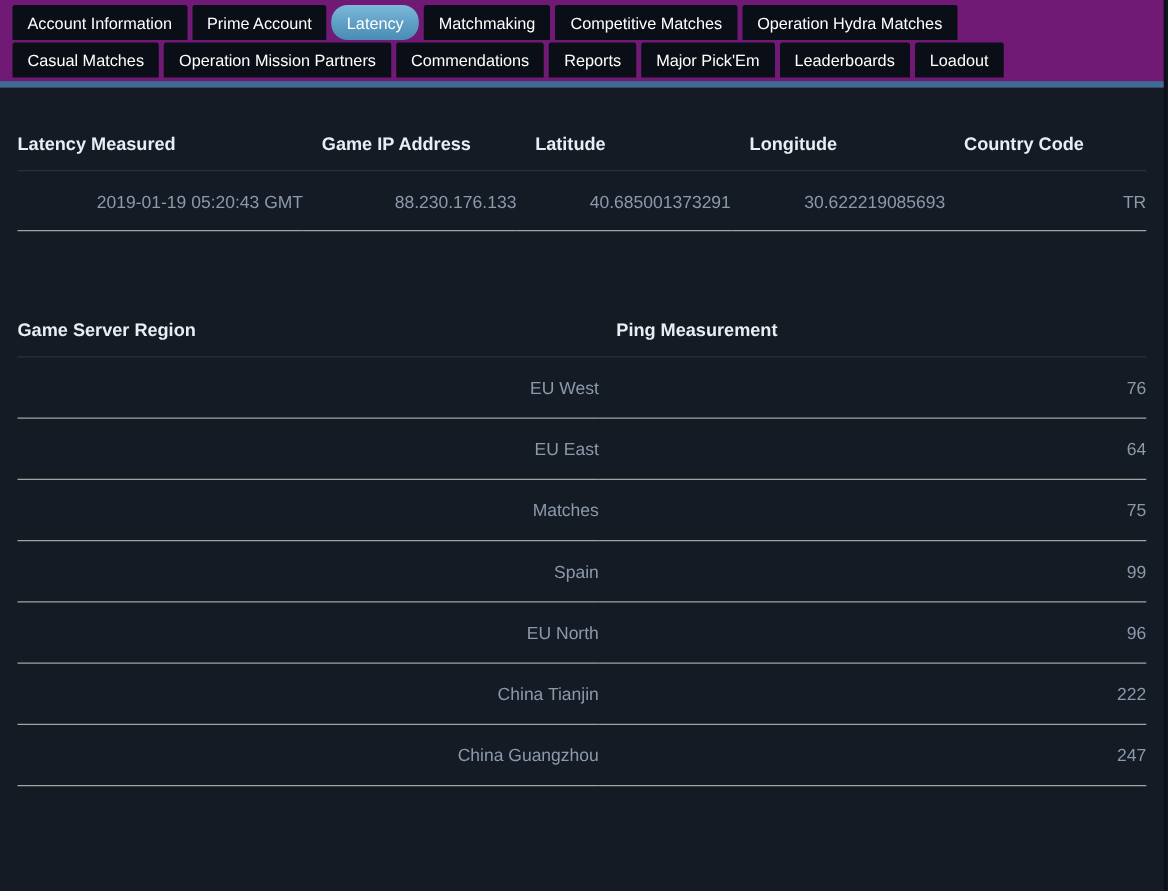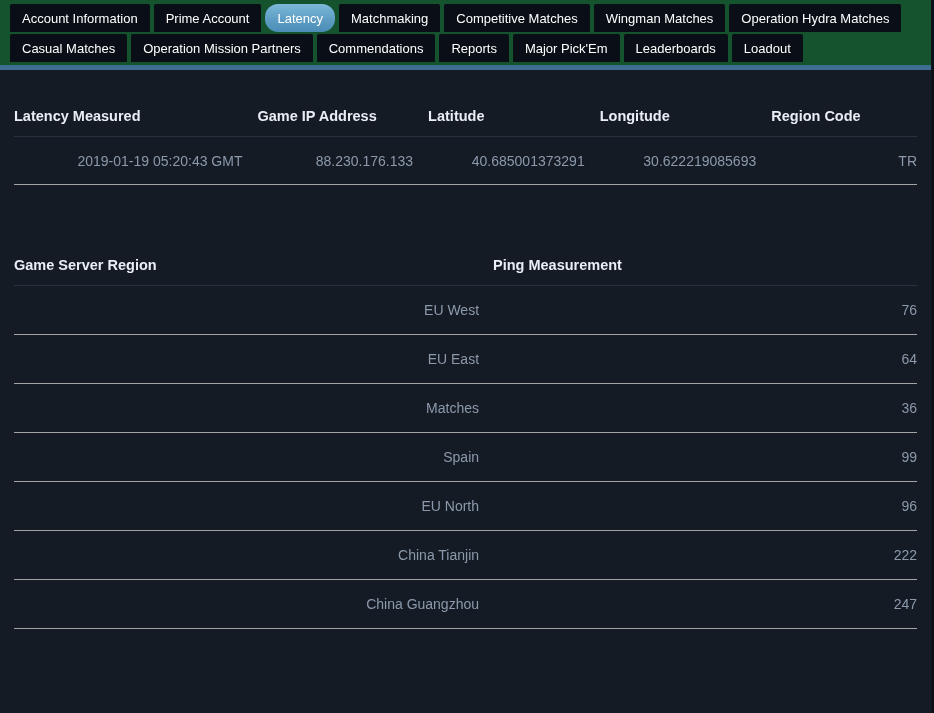--- a/index.html
+++ b/index.html
@@ -13,21 +13,21 @@
     height: 713px;
     background: #141b25;
     font-family: "Liberation Sans", sans-serif;
     color: #8c99ab;
     overflow: hidden;
     border-right: 3px solid #0d121a;
   }
 
   
   .tabbar {
-    background: #14532d;
+    background: #701a75;
     padding: 4px 0 0 0;
     position: relative;
   }
   .tabrow {
     display: flex;
     align-items: flex-start;
     padding-left: 10px;
     height: 30px;
   }
   .tabrow + .tabrow { margin-top: 0; }
@@ -103,21 +103,20 @@
 </head>
 <body>
 
 <div class="tabbar">
   <div class="tabrow" id="tab-row-1">
       <div class="tab">Account Information</div>
       <div class="tab">Prime Account</div>
       <div class="tab active">Latency</div>
       <div class="tab">Matchmaking</div>
       <div class="tab">Competitive Matches</div>
-      <div class="tab">Wingman Matches</div>
       <div class="tab">Operation Hydra Matches</div>
     </div>
   <div class="tabrow" id="tab-row-2">
       <div class="tab">Casual Matches</div>
       <div class="tab">Operation Mission Partners</div>
       <div class="tab">Commendations</div>
       <div class="tab">Reports</div>
       <div class="tab">Major Pick'Em</div>
       <div class="tab">Leaderboards</div>
       <div class="tab">Loadout</div>
@@ -127,21 +126,21 @@
 
 <div class="content">
 
   <table class="grid" id="info-table">
     <thead>
       <tr id="info-head-row">
           <th style="width: 25.3%;">Latency Measured</th>
           <th style="width: 18.9%;">Game IP Address</th>
           <th style="width: 19%;">Latitude</th>
           <th style="width: 19%;">Longitude</th>
-          <th style="width: 17.8%;">Region Code</th>
+          <th style="width: 17.8%;">Country Code</th>
         </tr>
     </thead>
     <tbody id="info-body">
         <tr>
           <td>2019-01-19 05:20:43 GMT</td>
           <td>88.230.176.133</td>
           <td>40.685001373291</td>
           <td>30.622219085693</td>
           <td>TR</td>
         </tr>
@@ -159,21 +158,21 @@
         <tr>
           <td>EU West</td>
           <td class="col-ping">76</td>
         </tr>
         <tr>
           <td>EU East</td>
           <td class="col-ping">64</td>
         </tr>
         <tr>
           <td>Matches</td>
-          <td class="col-ping">36</td>
+          <td class="col-ping">75</td>
         </tr>
         <tr>
           <td>Spain</td>
           <td class="col-ping">99</td>
         </tr>
         <tr>
           <td>EU North</td>
           <td class="col-ping">96</td>
         </tr>
         <tr>

